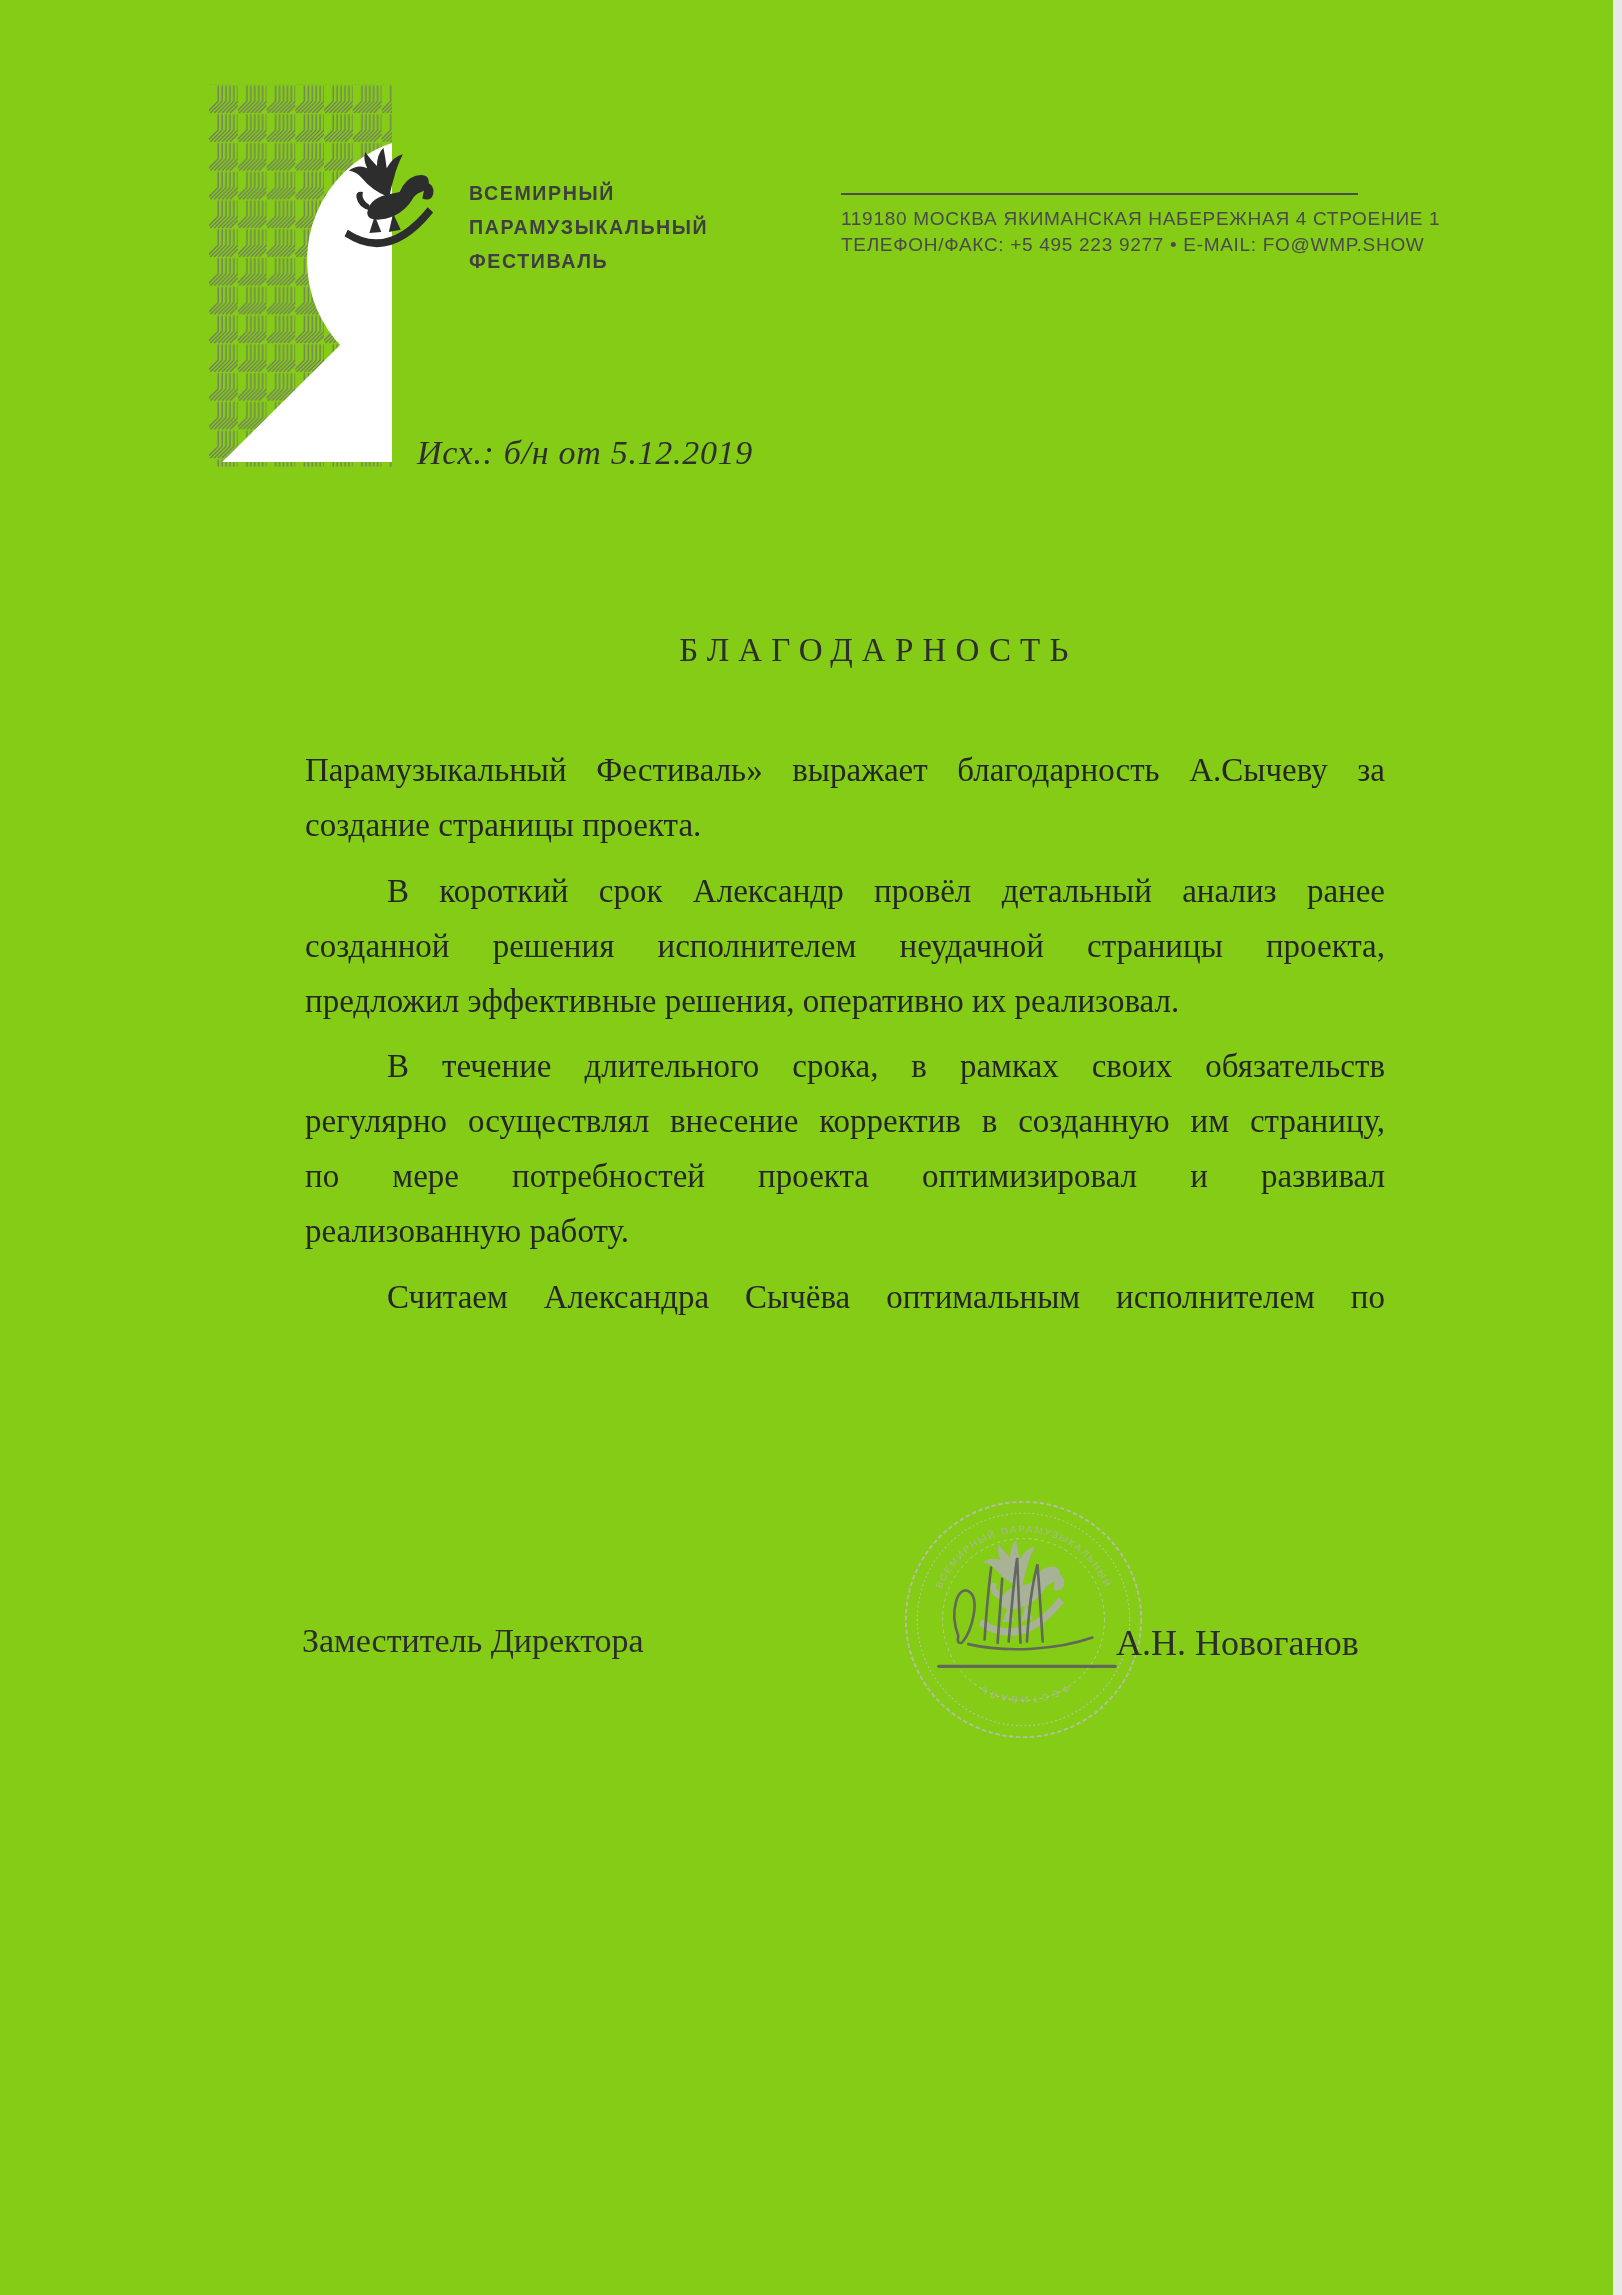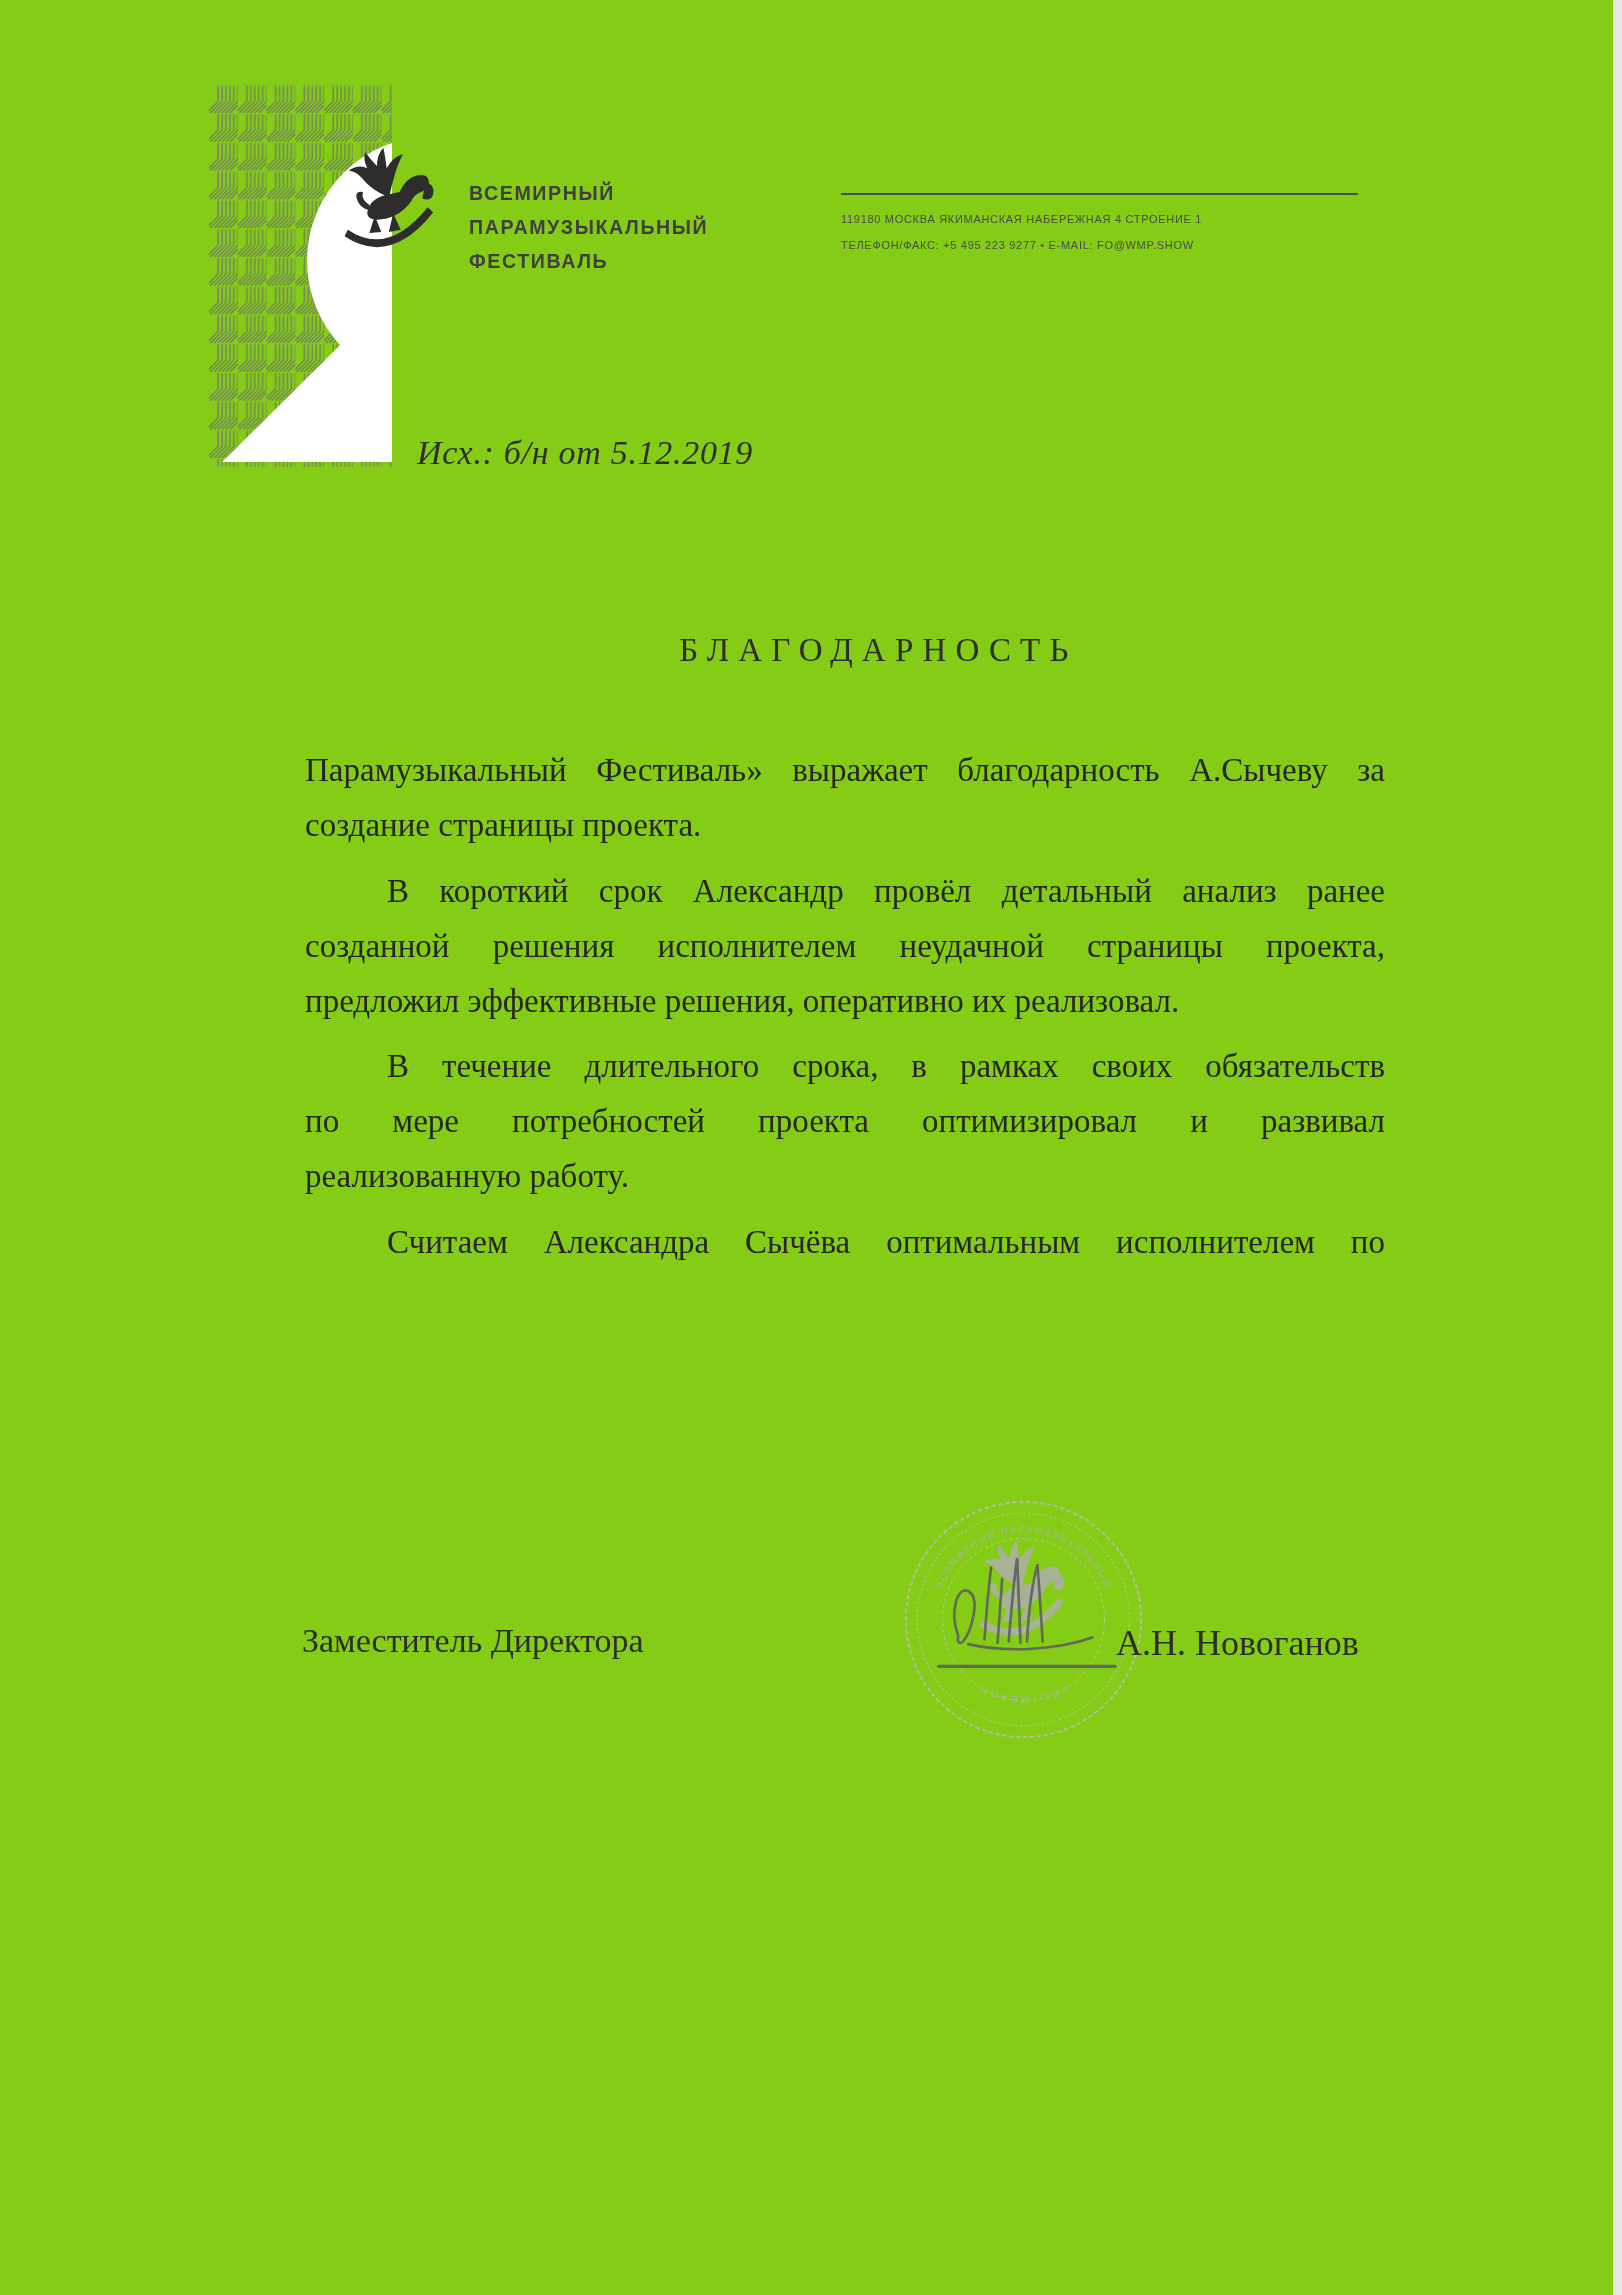--- a/index.html
+++ b/index.html
@@ -16,21 +16,21 @@
   .logo{position:absolute;left:337px;top:141px;width:108px;height:115px;}
   .brand{
     position:absolute;left:469px;top:176px;
     font-family:"Liberation Sans","DejaVu Sans",sans-serif;
     font-size:19.6px;line-height:34px;letter-spacing:1.6px;
     font-weight:600;color:#3f3f3f;
   }
   .contact{
     position:absolute;left:841px;top:206px;width:523px;
     font-family:"Liberation Sans","DejaVu Sans",sans-serif;
-    font-size:11px;line-height:26px;letter-spacing:0.7px;
+    font-size:19px;line-height:26px;letter-spacing:0.7px;
     color:#4a4a4a;white-space:nowrap;
   }
   .contact-rule{
     position:absolute;left:841px;top:193px;width:517px;height:2px;
     background:#4d4d4d;
   }
   
   .ref-line{
     position:absolute;left:417px;top:434px;
     font-style:italic;font-size:34px;color:#2f2f2f;
@@ -137,20 +137,21 @@
       <span class="line" style="display:block">Парамузыкальный Фестиваль» выражает благодарность А.Сычеву за</span>
       <span class="line last" style="display:block">создание страницы проекта.</span>
     </p>
     <p>
       <span class="line first" style="display:block">В короткий срок Александр провёл детальный анализ ранее</span>
       <span class="line" style="display:block">созданной решения исполнителем неудачной страницы проекта,</span>
       <span class="line last" style="display:block">предложил эффективные решения, оперативно их реализовал.</span>
     </p>
     <p>
       <span class="line first" style="display:block">В течение длительного срока, в рамках своих обязательств</span>
+      <span class="line" style="display:block">регулярно осуществлял внесение корректив в созданную им страницу,</span>
       <span class="line" style="display:block">по мере потребностей проекта оптимизировал и развивал</span>
       <span class="line last" style="display:block">реализованную работу.</span>
     </p>
     <p>
       <span class="line first" style="display:block">Считаем Александра Сычёва оптимальным исполнителем по</span>
     </p>
   </div>
 
   <div class="sign-position">Заместитель Директора</div>
 

